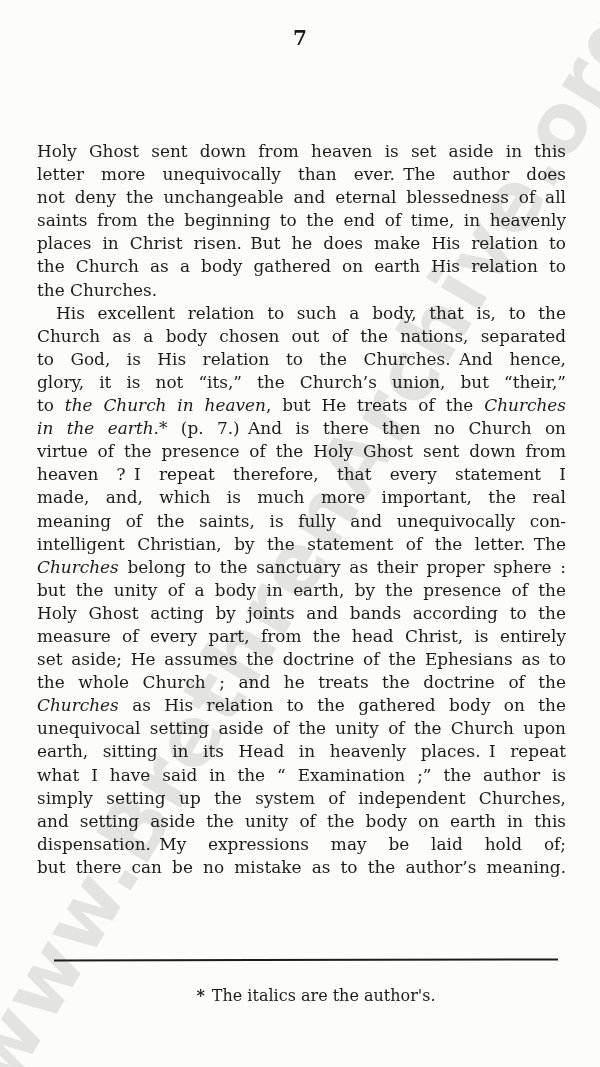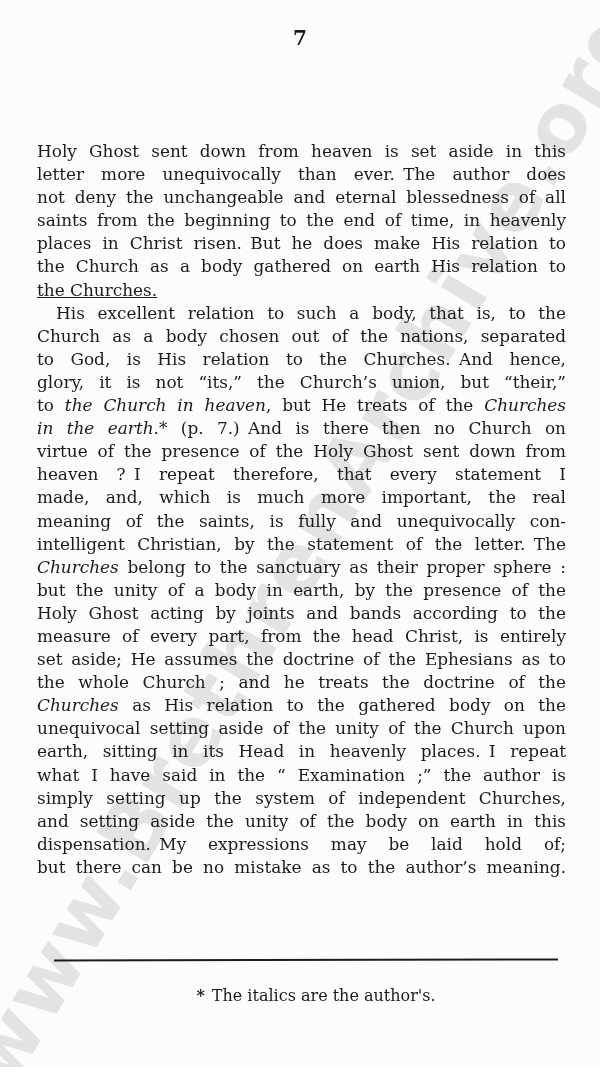--- a/index.html
+++ b/index.html
@@ -38,21 +38,21 @@
   }
   .line{
     font-size:16.9px;
     line-height:23.1px;
     height:23.1px;
     overflow:hidden;
     text-align:justify;
     text-align-last:justify;
     text-justify:inter-word;
   }
-  .line.end{ text-align-last:left;text-decoration:underline; }
+  .line.end{ text-align-last:left; }
   .line.indent{ text-indent:19px; }
   .i{ font-style:italic; }
   .rule{
     position:absolute;top:959px;left:54px;width:504px;height:2px;
     background:#1c1c1c;
     transform:rotate(-0.12deg);
     z-index:2;
   }
   .footnote{
     position:absolute;top:985px;left:0;width:600px;

